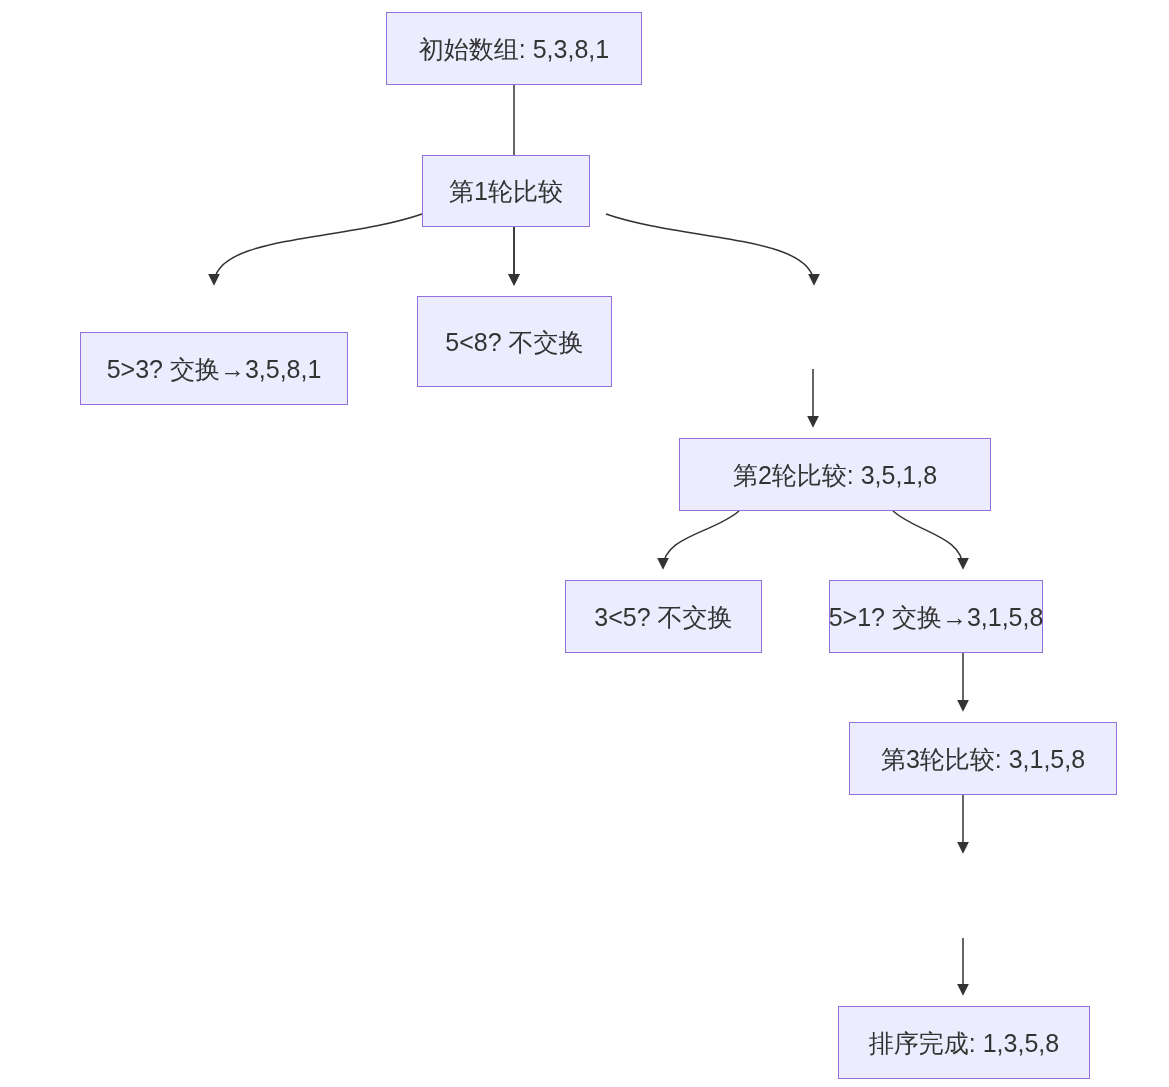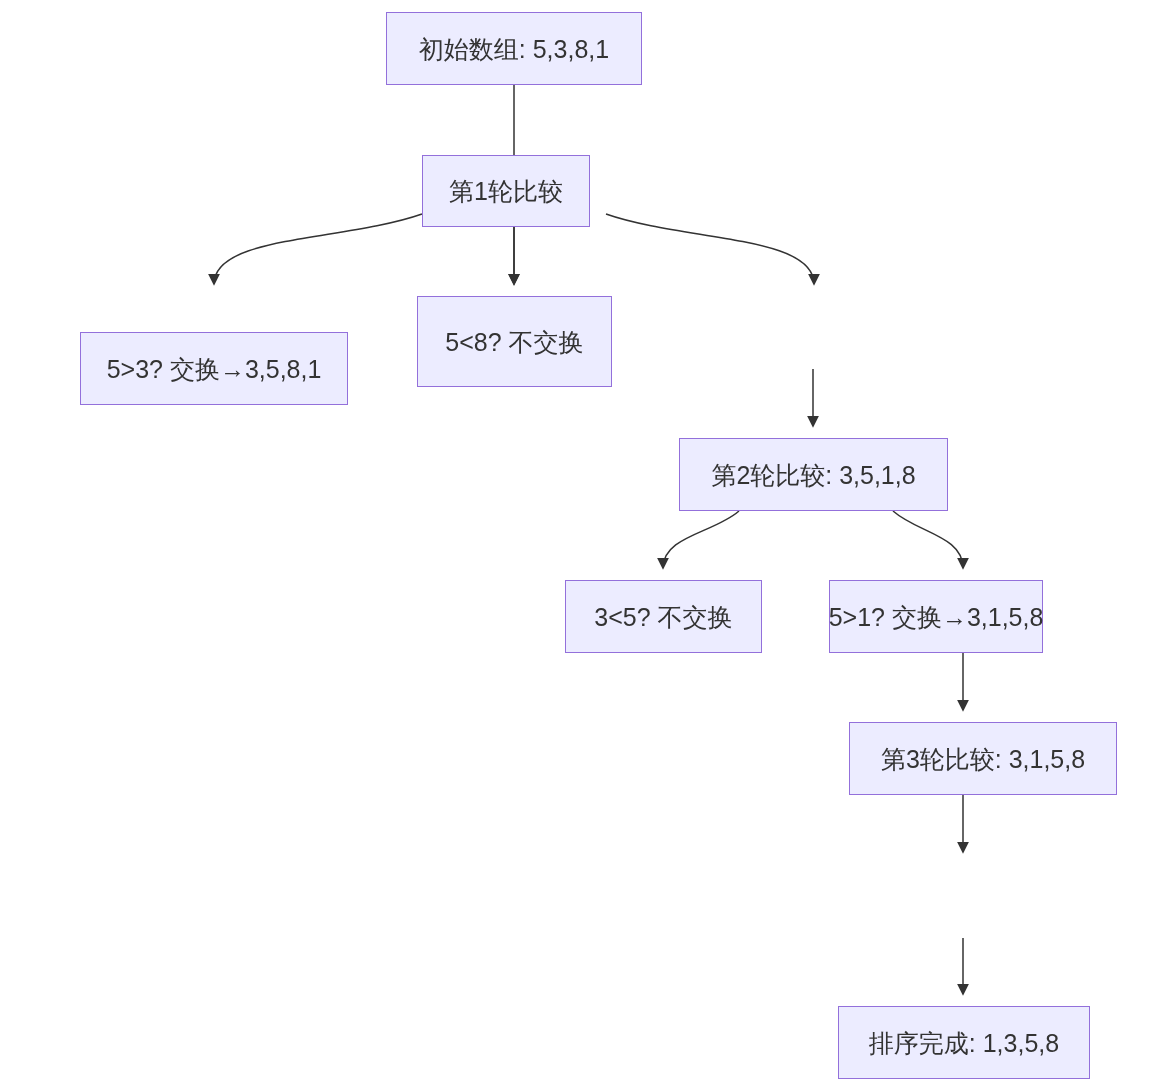--- a/index.html
+++ b/index.html
@@ -89,21 +89,21 @@
 
   <div class="node" style="left:80px;  top:296px; width:268px; height:73px;margin-top:36px;">
     <span>5&gt;3? 交换→3,5,8,1</span>
   </div>
 
   <div class="node" style="left:417px; top:296px; width:195px; height:91px;">
     <span>5&lt;8? 不交换</span>
   </div>
 
 
-  <div class="node" style="left:679px; top:438px; width:269px; height:73px;">
+  <div class="node" style="left:679px; top:438px; width:312px; height:73px;">
     <span>第2轮比较: 3,5,1,8</span>
   </div>
 
   <div class="node" style="left:565px; top:580px; width:197px; height:73px;">
     <span>3&lt;5? 不交换</span>
   </div>
 
   <div class="node" style="left:829px; top:580px; width:214px; height:73px;">
     <span>5&gt;1? 交换→3,1,5,8</span>
   </div>

